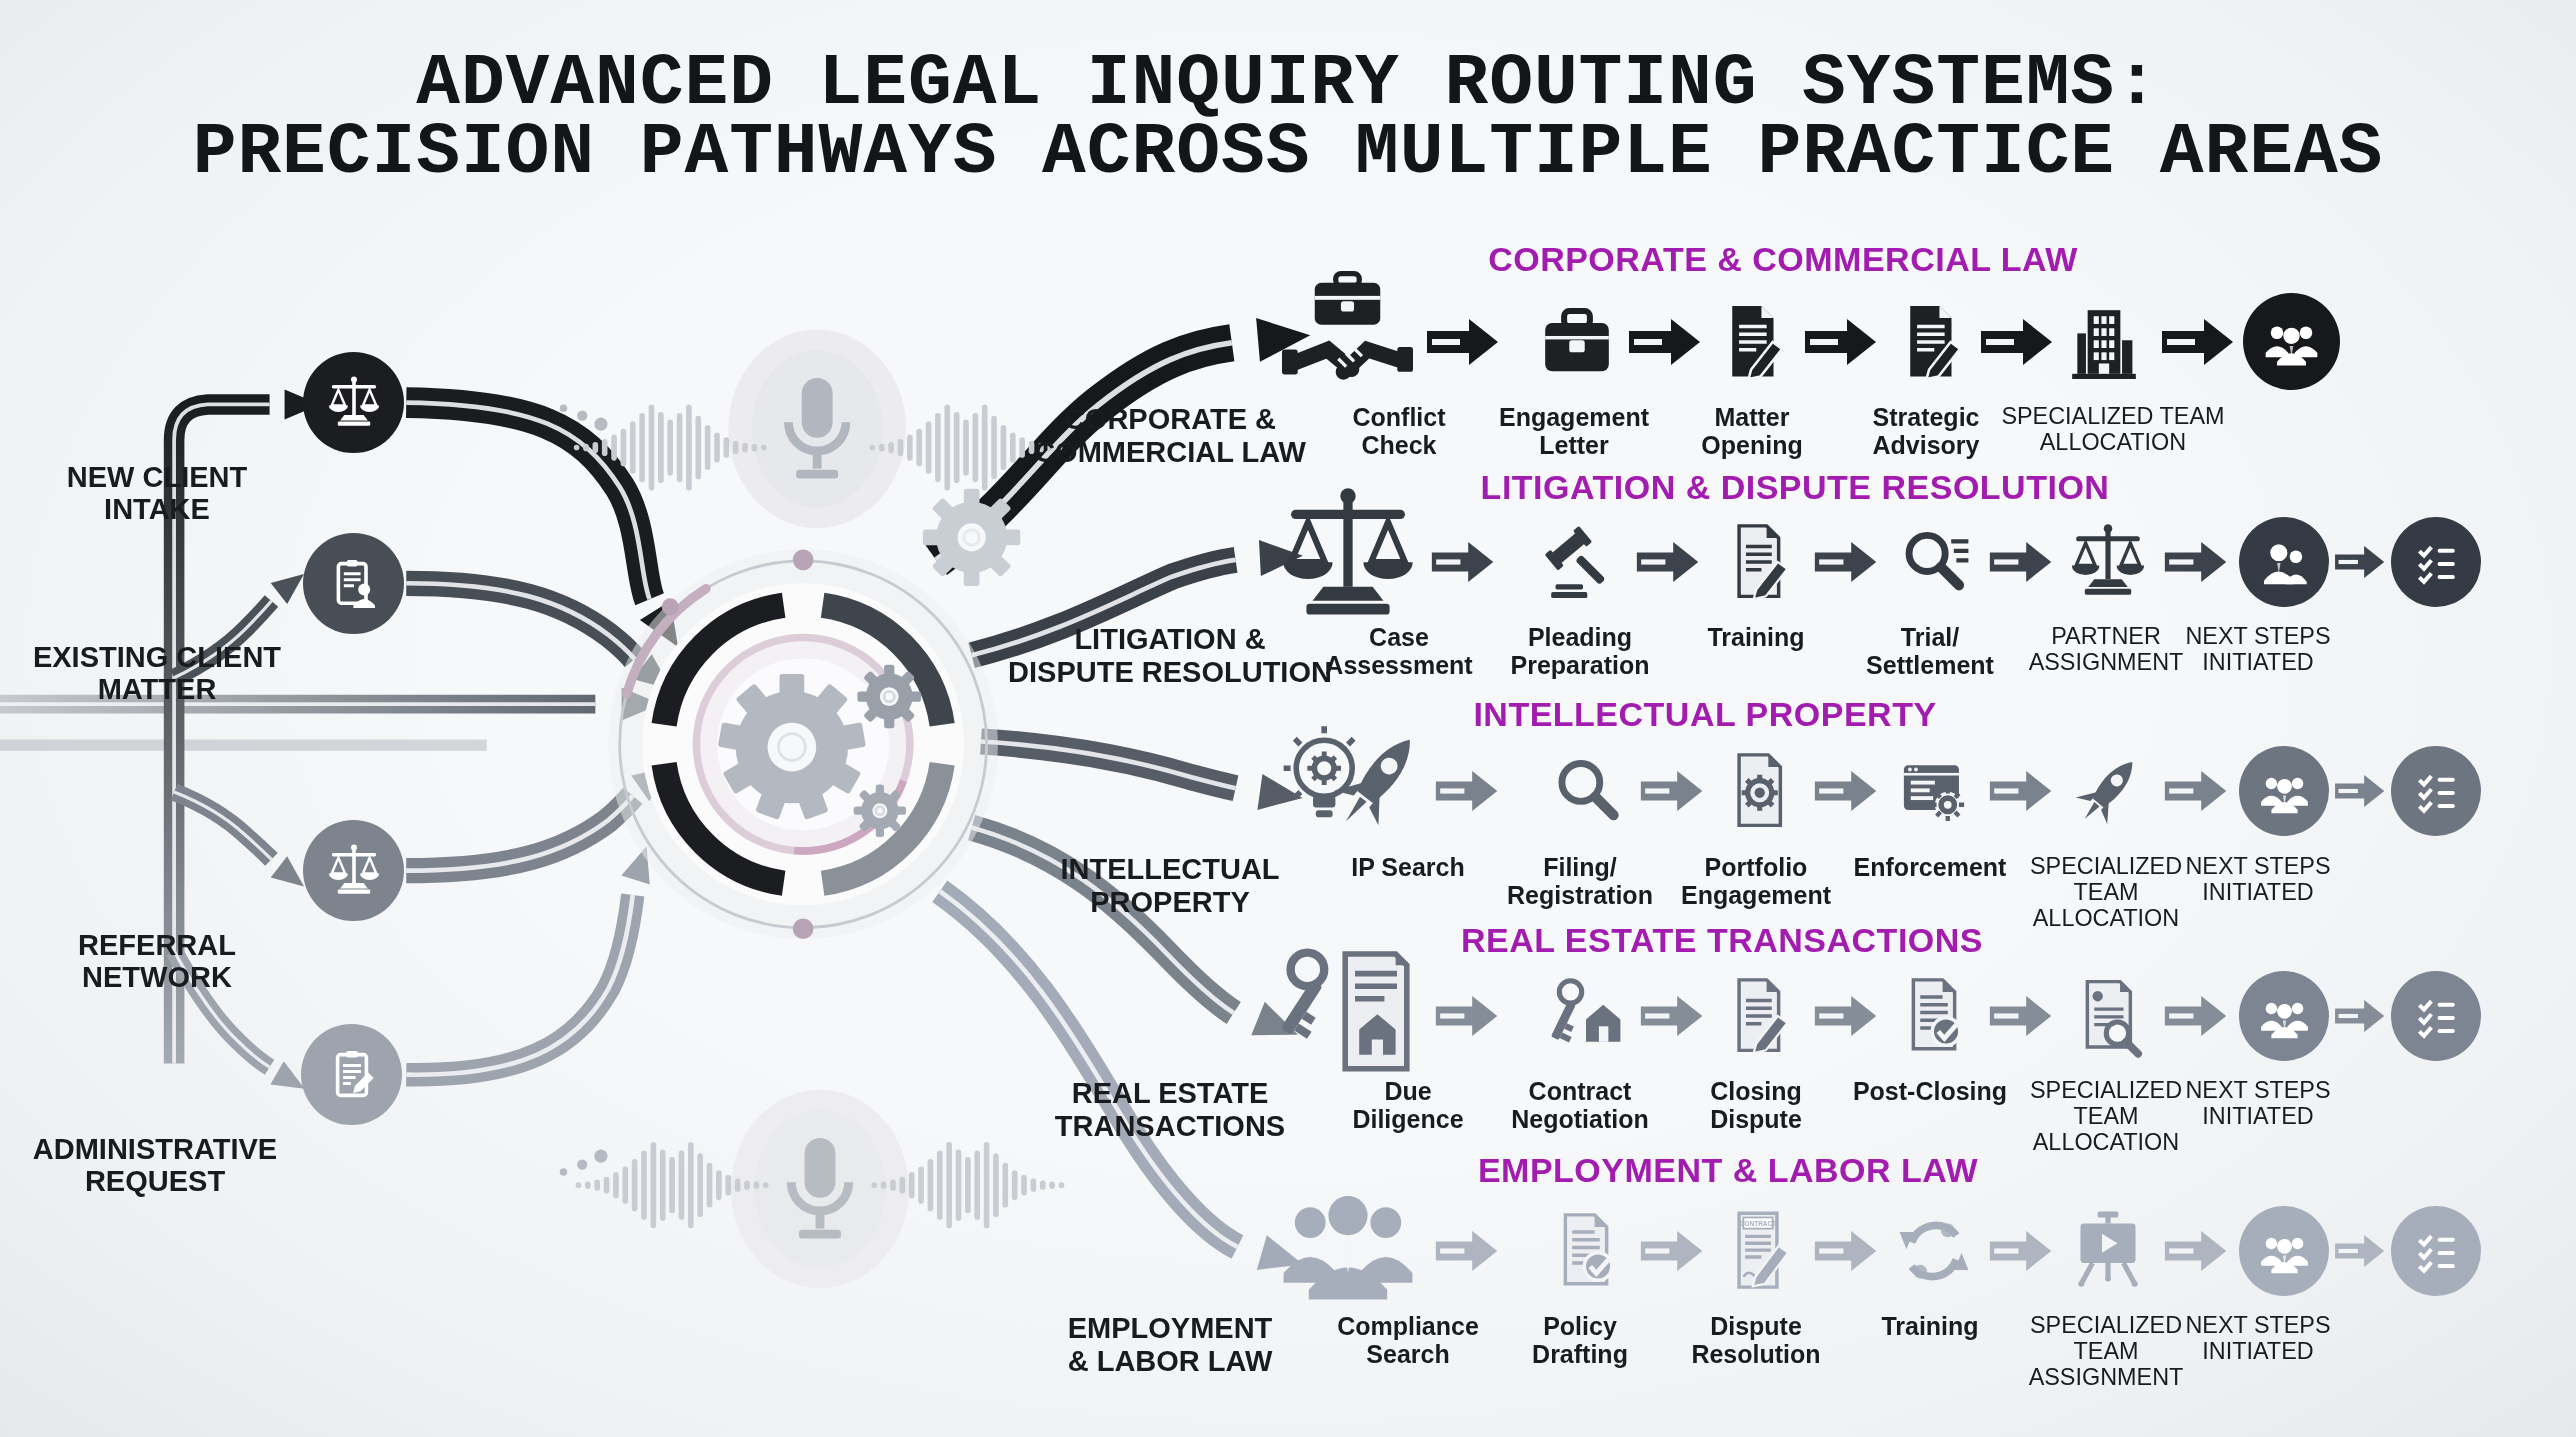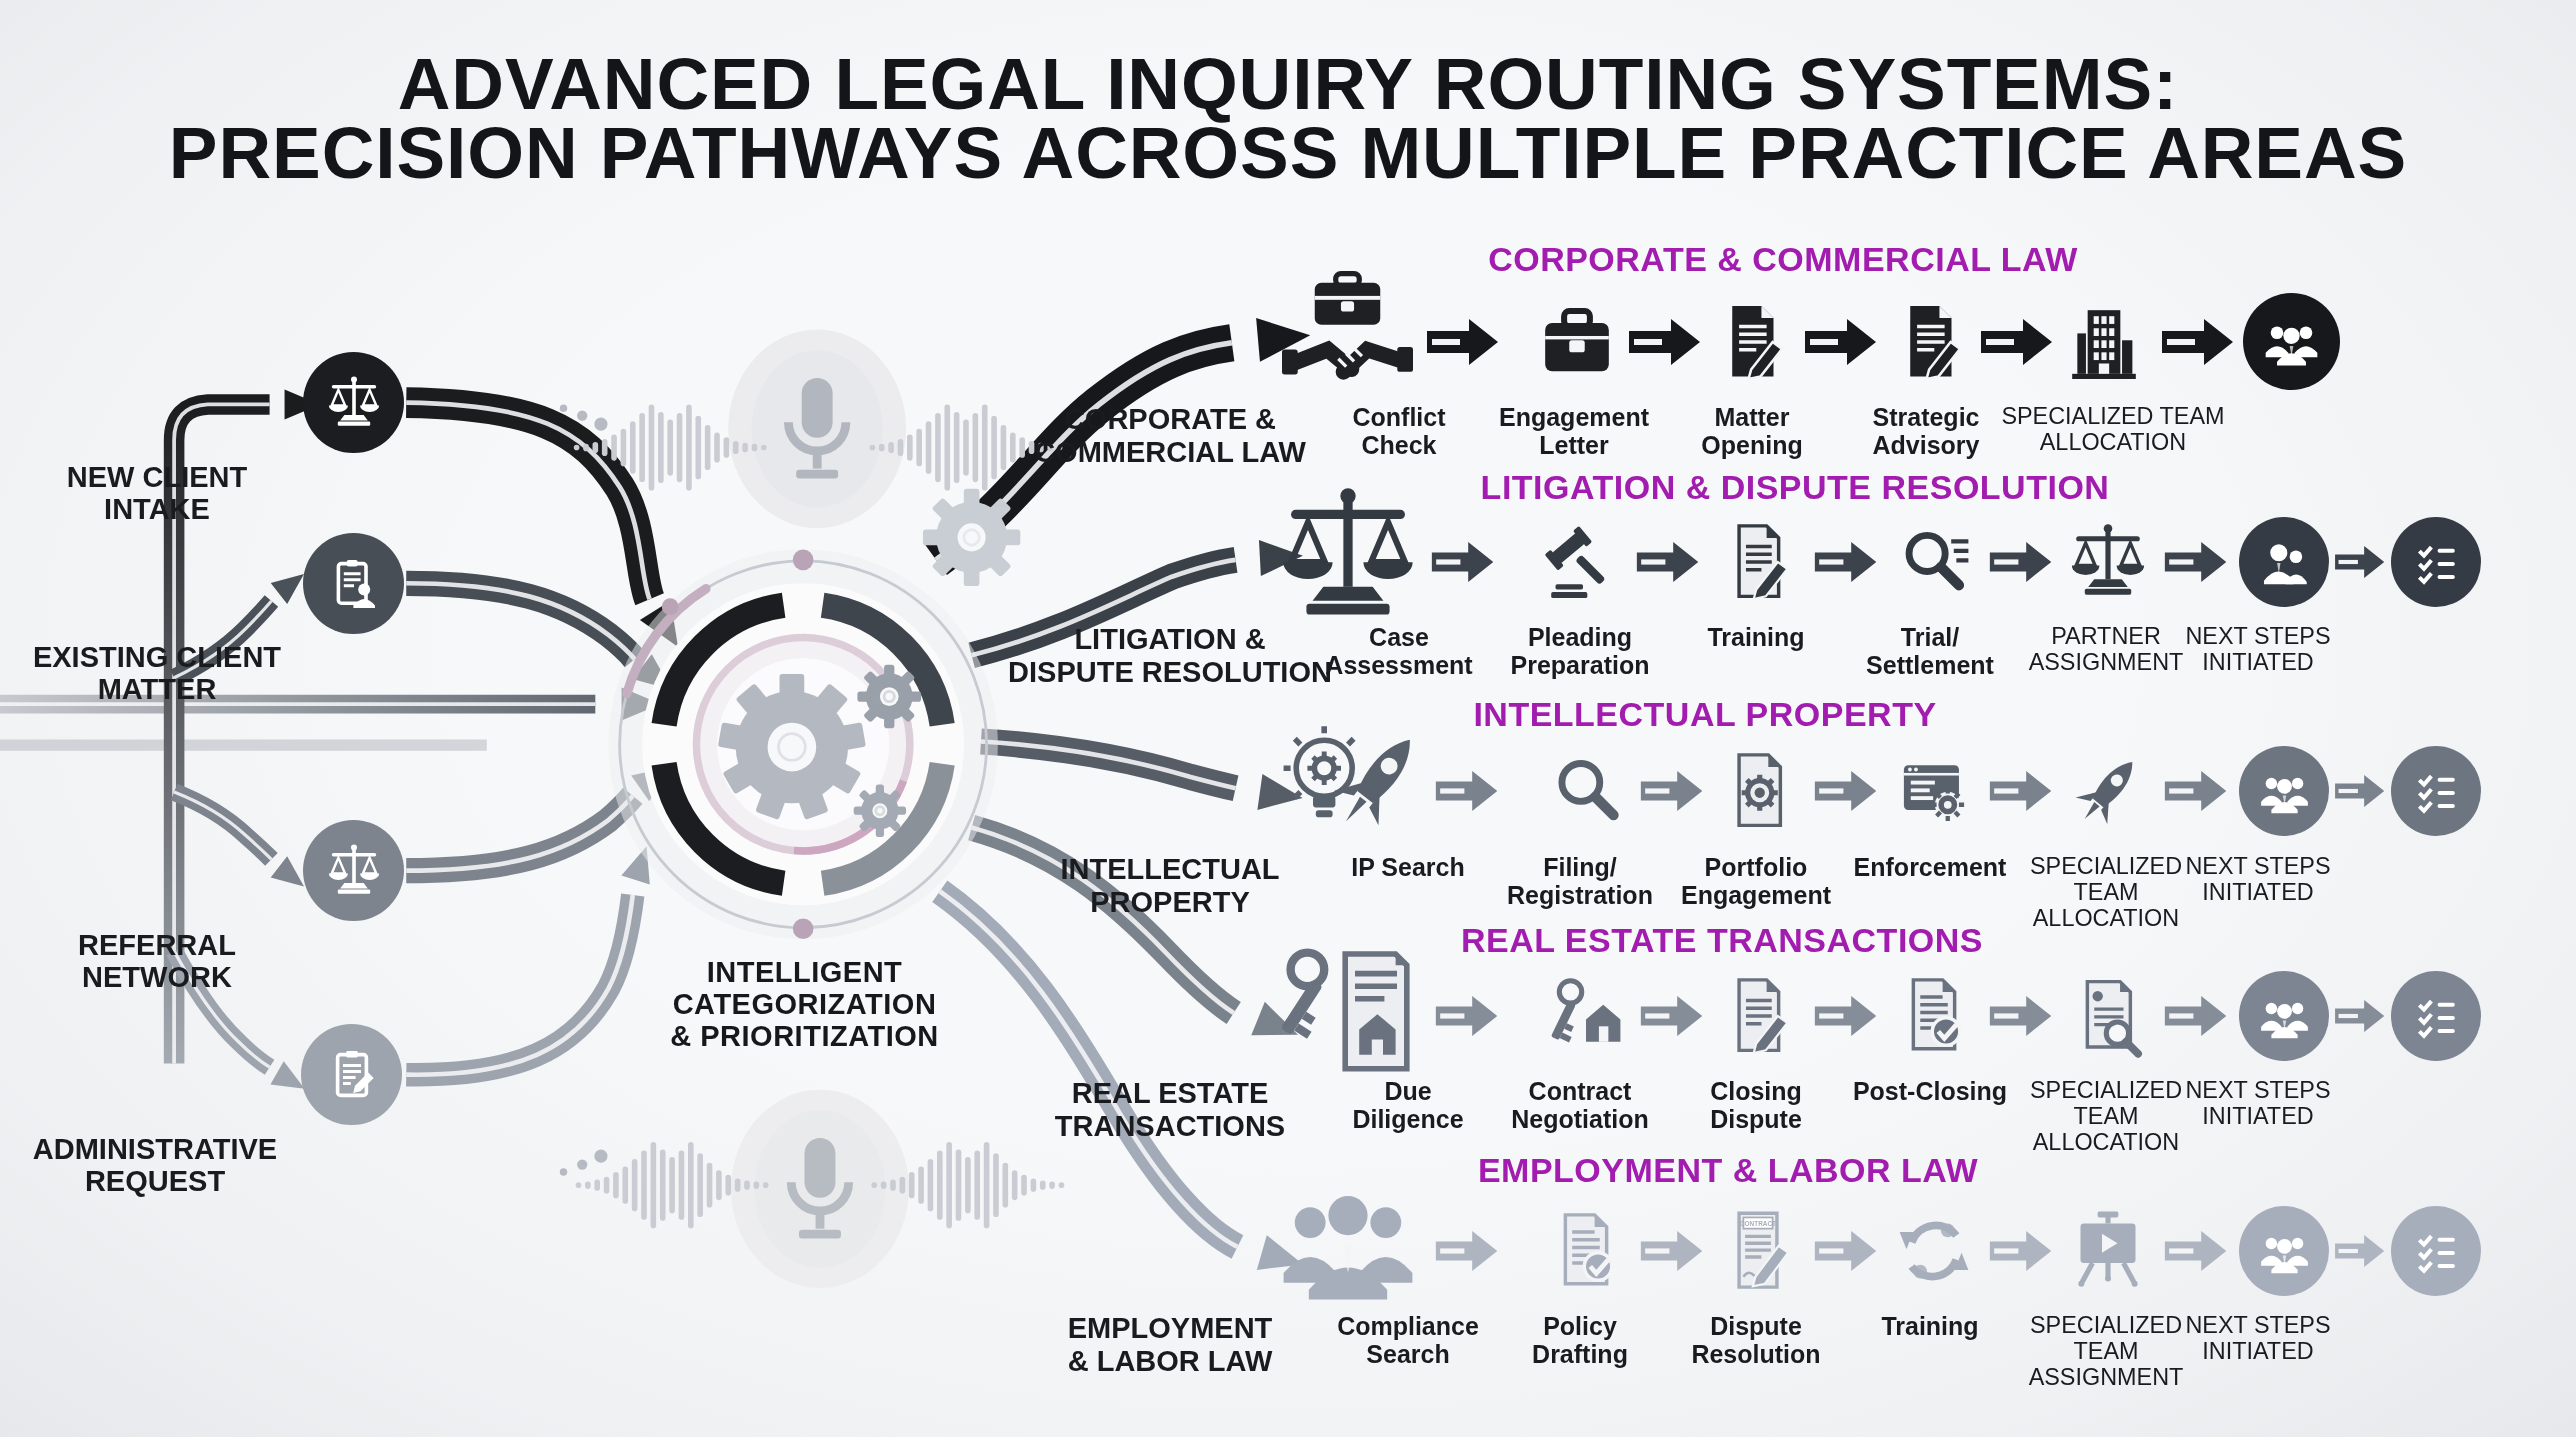--- a/index.html
+++ b/index.html
@@ -8,20 +8,21 @@
     font-family:"Liberation Sans","DejaVu Sans",sans-serif;
     background:radial-gradient(ellipse at 50% 45%, #f7f8f9 45%, #f0f1f3 78%, #e7e8eb 100%);
   }
   #canvas{position:relative;width:2576px;height:1438px;}
   #bg{position:absolute;left:0;top:0;}
   .abs{position:absolute;}
   #title{
     left:0;top:49px;width:2576px;text-align:center;
     font-weight:bold;font-size:73px;line-height:69px;letter-spacing:0.9px;
     color:#141518;
+    font-family:Liberation Mono, monospace;
   }
   .hdr{
     transform:translateX(-50%);white-space:nowrap;
     font-weight:bold;font-size:34px;color:#a21caf;letter-spacing:0.5px;
   }
   .circle-node{border-radius:50%;display:flex;align-items:center;justify-content:center;color:#ffffff;}
   .lbl{transform:translateX(-50%);text-align:center;color:#191b1f;}
   .lbl.step{font-weight:bold;font-size:25px;line-height:28px;}
   .lbl.caps{font-weight:normal;font-size:23.4px;line-height:26px;letter-spacing:0;}
   .lbl.startlbl{font-weight:bold;font-size:29px;line-height:33px;}
@@ -286,25 +287,20 @@
         <circle cx="622" cy="1244" r="5.5" fill="#b6bbc3"></circle>
         <circle cx="642" cy="1235" r="7" fill="#b6bbc3"></circle>
     </g>
   </svg>
 
   <div id="title" class="abs">
     <div>ADVANCED LEGAL INQUIRY ROUTING SYSTEMS:</div>
     <div>PRECISION PATHWAYS ACROSS MULTIPLE PRACTICE AREAS</div>
   </div>
 
-  <div id="hub-label" class="abs">
-    <div>INTELLIGENT</div>
-    <div>CATEGORIZATION</div>
-    <div>&amp; PRIORITIZATION</div>
-  </div>
 
   <div id="inputs">
       <div class="abs circle-node" style="left: 303px; top: 352px; width: 101px; height: 101px; background: rgb(28, 29, 32);">
         <svg viewBox="0 0 100 100" width="60" height="60" style="color:#ffffff">
           <g fill="currentColor">
             <circle cx="50" cy="11" r="5"></circle>
             <rect x="47" y="13" width="6" height="57"></rect>
             <rect x="13" y="20" width="74" height="6" rx="3"></rect>
             <path d="M24 28 L13 54 L35 54 Z" fill="none" stroke="currentColor" stroke-width="4"></path>
             <path d="M8 54 A16 11 0 0 0 40 54 Z"></path>

